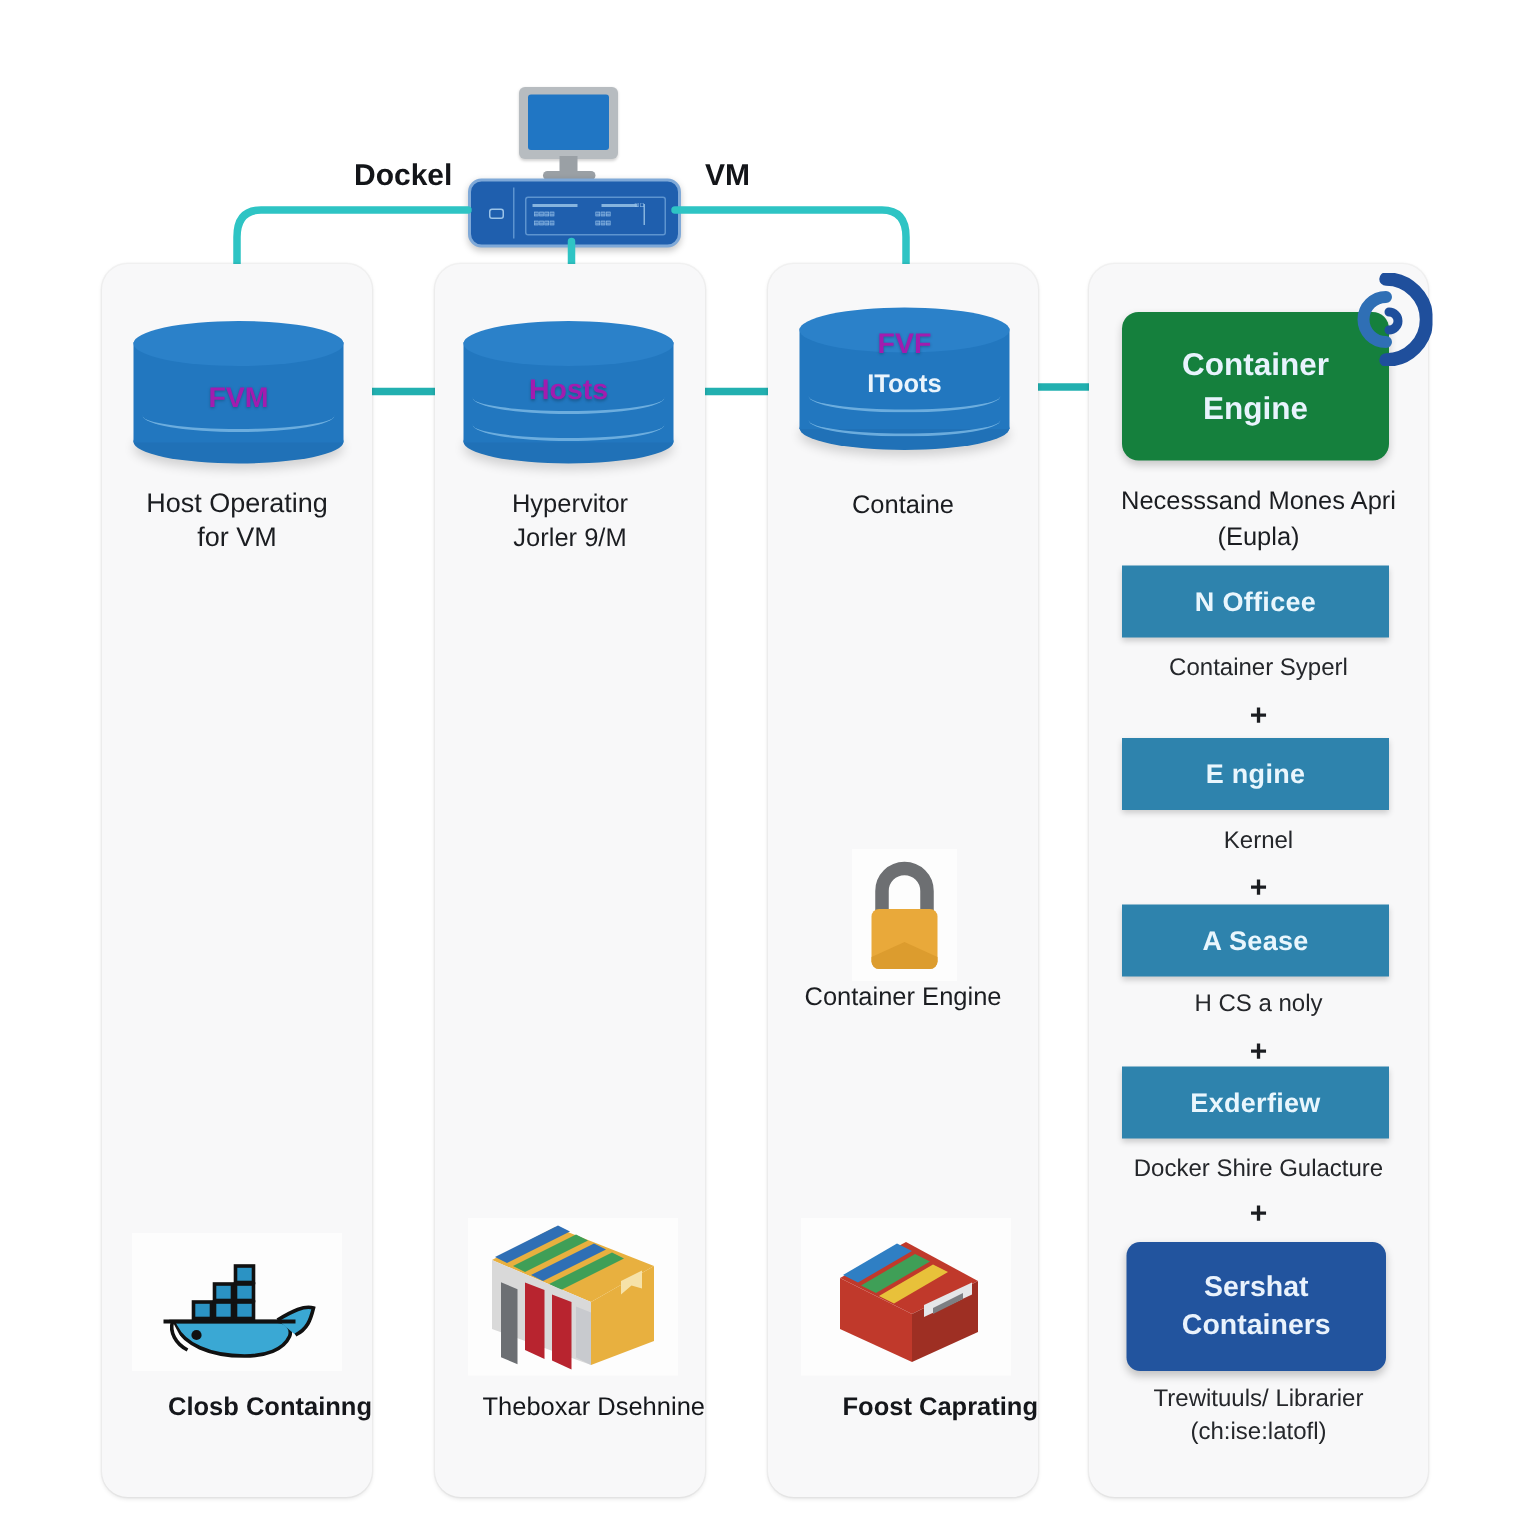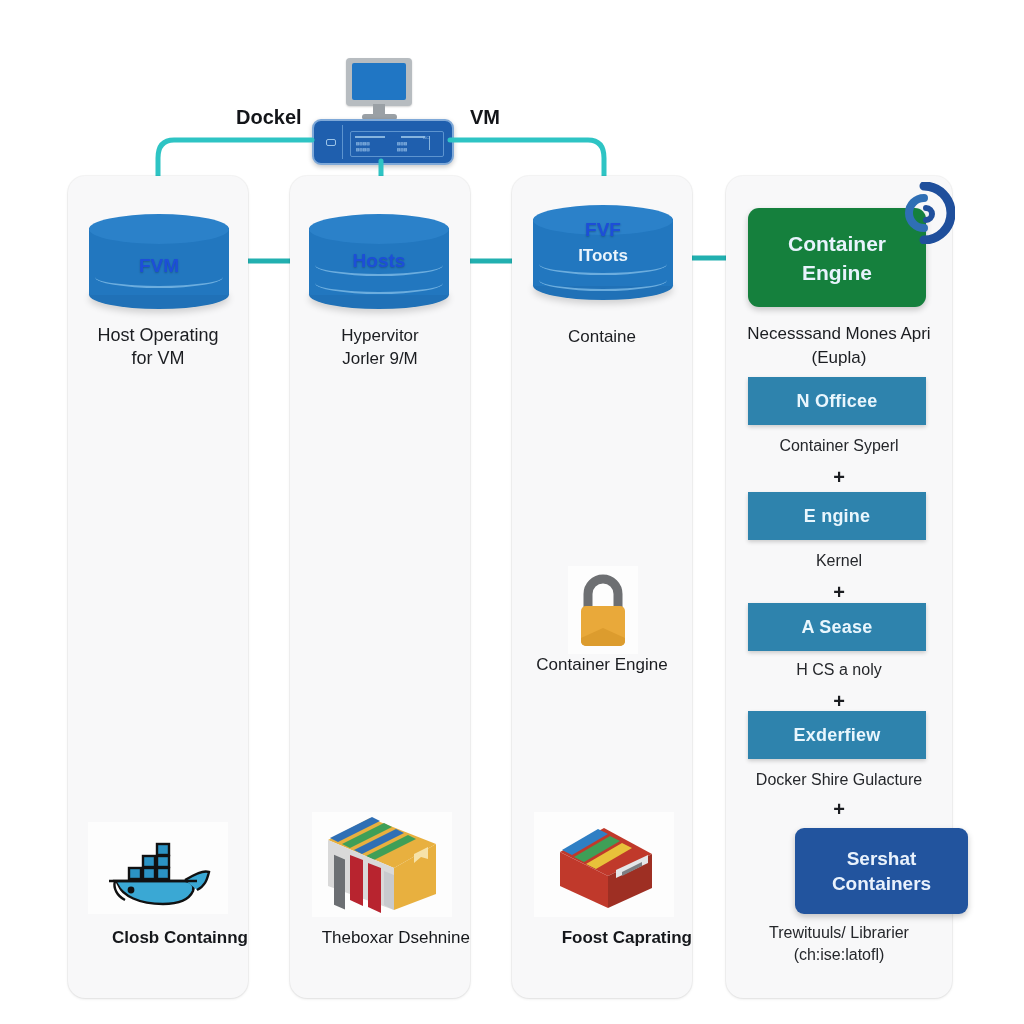--- a/index.html
+++ b/index.html
@@ -71,21 +71,21 @@
   }
   .cyl .bot{
     position:absolute;left:0;top:66px;width:140px;height:29px;
     background:#2071b7;border-radius:50%;
     box-shadow:0 4px 7px rgba(0,0,0,.16);
   }
   .cyl .ring{position:absolute;left:6px;width:128px;height:20px;
     border-bottom:2px solid #79b7e4;border-radius:50%;opacity:.85;}
   .cyl .lbl{
     position:absolute;left:0;width:140px;text-align:center;
-    color:#1d4ed8;font-size:19px;font-weight:bold;z-index:5;
+    color:#a21caf;font-size:19px;font-weight:bold;z-index:5;
     text-shadow:0 1px 2px rgba(0,0,0,.25);
   }
   #cyl1{left:89px;top:214px;}
   #cyl1 .lbl{top:41px;}
   #cyl2{left:309px;top:214px;}
   #cyl2 .lbl{top:36px;}
   #cyl3{left:533px;top:205px;}
   #cyl3 .lbl{top:14px;}
   #cyl3 .lbl2{position:absolute;left:0;top:41px;width:140px;text-align:center;color:#eaf4fc;font-size:17px;font-weight:bold;z-index:5;}
 
@@ -121,21 +121,20 @@
   #c4b3{top:603px;}  #c4c3{top:661px;} #c4p3{top:690px;}
   #c4b4{top:711px;}  #c4c4{top:771px;} #c4p4{top:798px;}
 
   #c4final{
     position:absolute;left:751px;top:828px;width:173px;height:86px;
     background:#22549e;border-radius:9px;
     display:flex;align-items:center;justify-content:center;
     flex-direction:column;
     color:#e9f2fc;font-size:19px;font-weight:bold;line-height:25px;
     box-shadow:0 3px 6px rgba(0,0,0,.22);
-    margin-left:44px;
   }
   #c4finalcap{
     position:absolute;left:726px;top:922px;width:226px;text-align:center;
     color:#25272b;font-size:16px;line-height:22px;
   }
 
   
   .swirl{position:absolute;left:893px;top:182px;width:62px;height:62px;}
 
   

